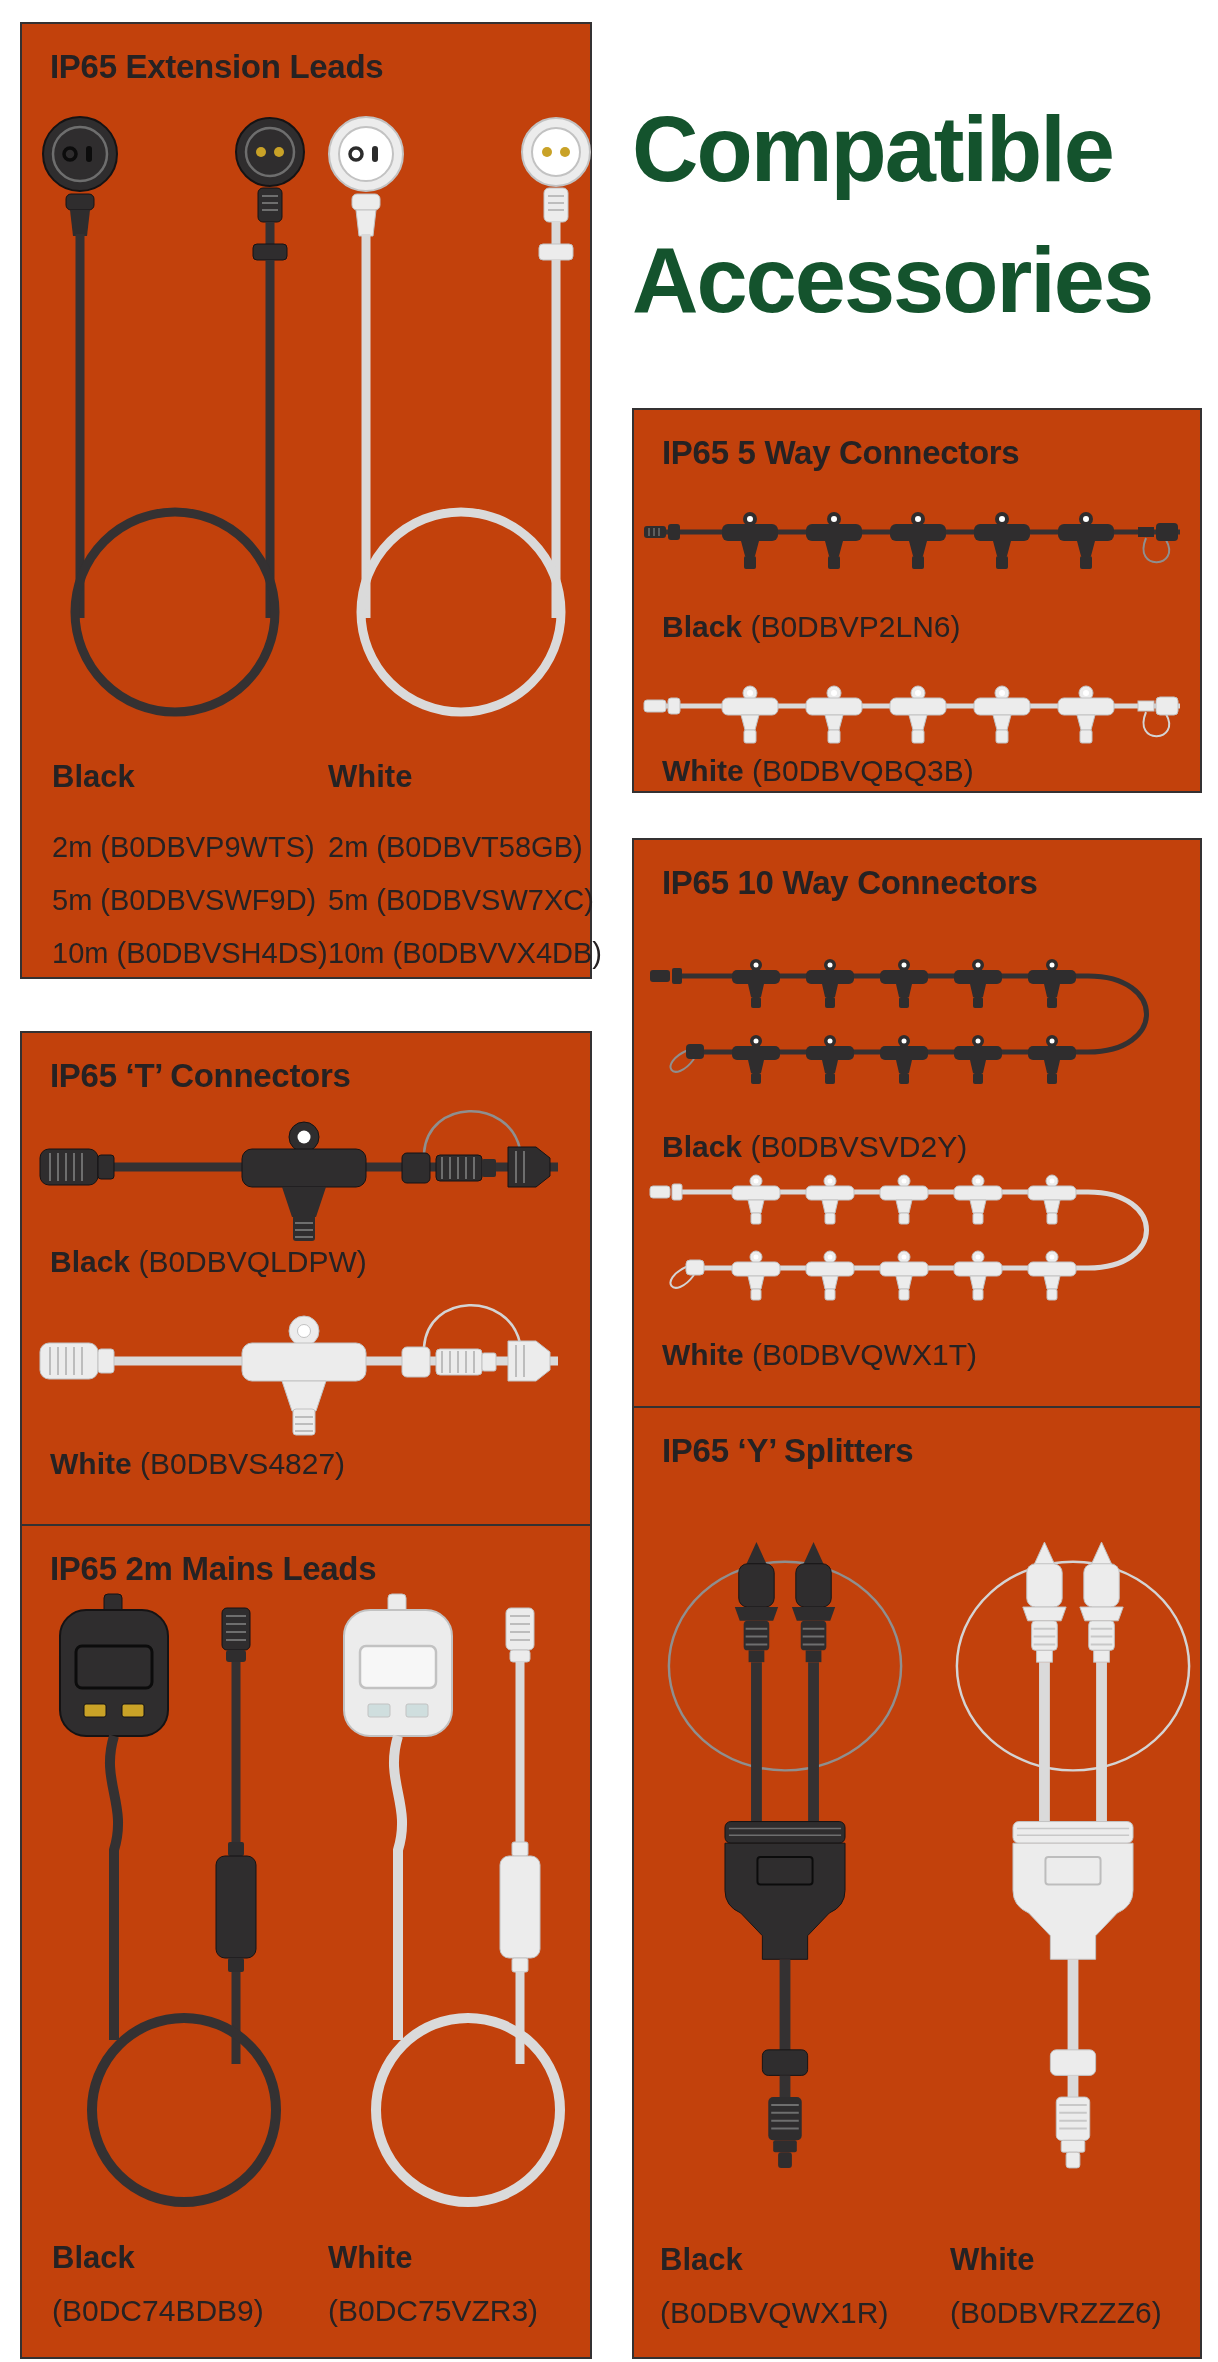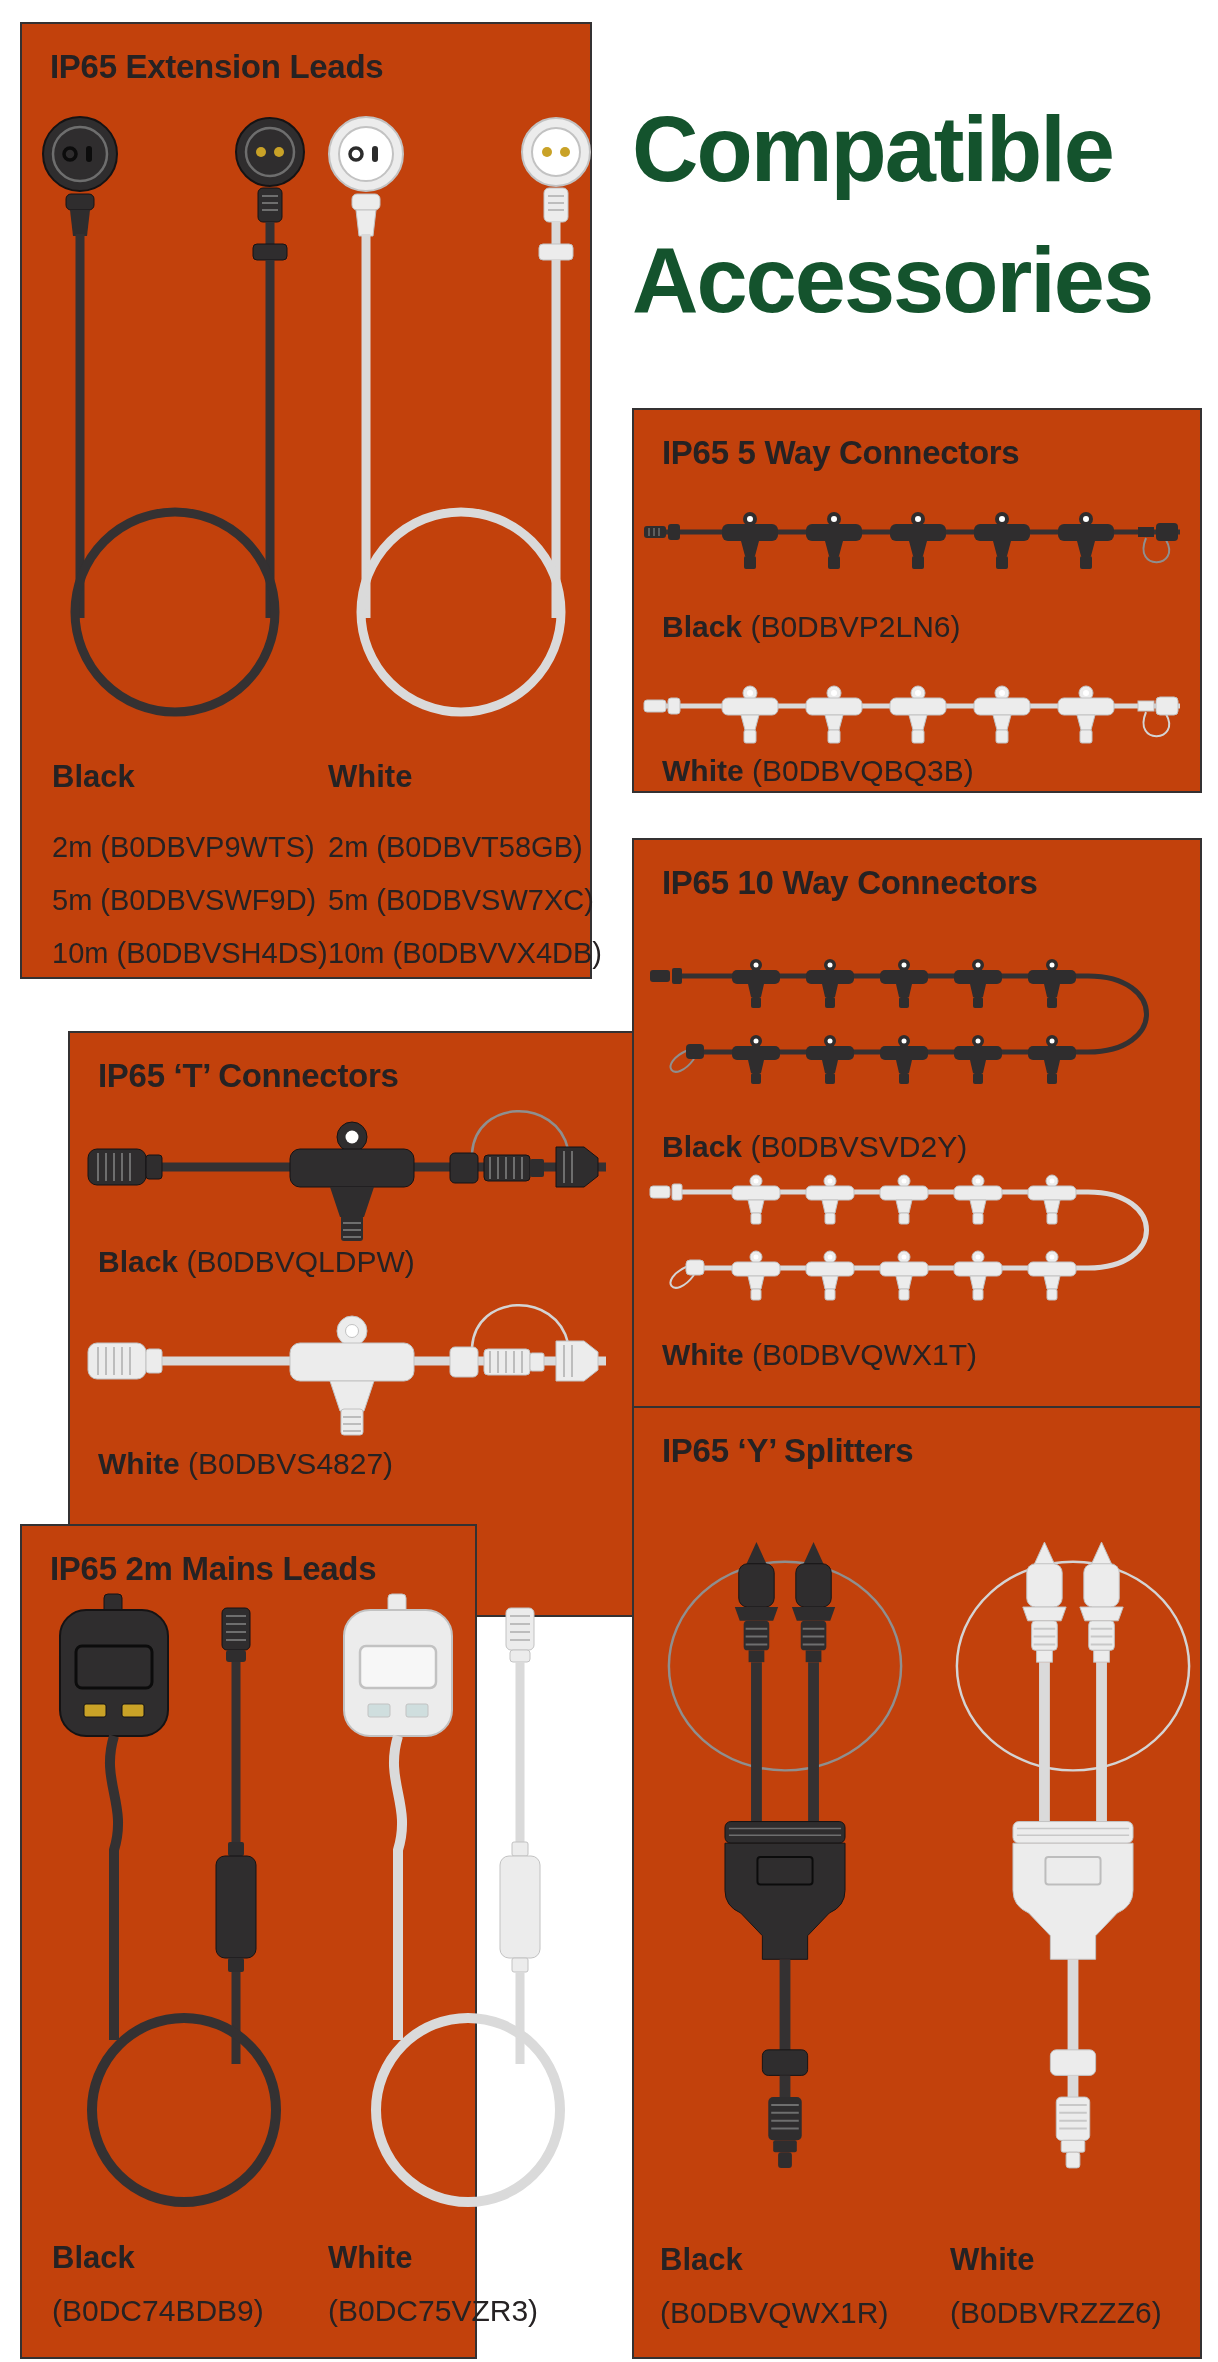--- a/index.html
+++ b/index.html
@@ -100,21 +100,21 @@
       <div class="item">10m (B0DBVSH4DS)</div>
     </div>
     <div class="col-list" style="left:306px;top:733px;">
       <div class="col-head">White</div>
       <div class="item">2m (B0DBVT58GB)</div>
       <div class="item">5m (B0DBVSW7XC)</div>
       <div class="item">10m (B0DBVVX4DB)</div>
     </div>
   </section>
 
-  <section class="box" style="left:20px;top:1031px;width:572px;height:586px;margin-left:48px;">
+  <section class="box" style="left:20px;top:1031px;width:572px;height:586px;">
     <h2 class="box-title">IP65 ‘T’ Connectors</h2>
 
     <svg class="graphic v-black" style="left:14px;top:62px;" width="540" height="150" viewBox="0 0 540 150">
       <path d="M484,54 C 472,2 392,4 388,58" stroke="var(--wire)" stroke-width="2.5" fill="none"></path>
       <path d="M12,72 H522" stroke="var(--cable)" stroke-width="9"></path>
       <rect x="4" y="54" width="58" height="36" rx="9" fill="var(--body)" stroke="var(--edge)"></rect>
       <path d="M14,58 v28 M22,58 v28 M30,58 v28 M38,58 v28 M46,58 v28" stroke="var(--lite)" stroke-width="2"></path>
       <rect x="62" y="60" width="16" height="24" rx="3" fill="var(--body)" stroke="var(--edge)"></rect>
       <circle cx="268" cy="42" r="15" fill="var(--body)" stroke="var(--edge)"></circle>
       <circle cx="268" cy="42" r="6.5" fill="#ffffff"></circle>
@@ -148,21 +148,21 @@
       <rect x="400" y="60" width="46" height="26" rx="4" fill="var(--body)" stroke="var(--edge)"></rect>
       <path d="M406,62 v22 M414,62 v22 M422,62 v22 M430,62 v22 M438,62 v22" stroke="#bdbdbd" stroke-width="2"></path>
       <rect x="446" y="64" width="14" height="18" rx="2" fill="var(--body)" stroke="var(--edge)"></rect>
       <path d="M472,52 h28 l14,11 v18 l-14,11 h-28 z" fill="var(--body)" stroke="var(--edge)"></path>
       <path d="M480,56 v32 M488,56 v32" stroke="#bdbdbd" stroke-width="2"></path>
     </svg>
 
     <div class="row" style="left:28px;top:414px;"><span class="lbl">White</span> <span class="code">(B0DBVS4827)</span></div>
   </section>
 
-  <section class="box" style="left:20px;top:1524px;width:457px;height:835px;">
+  <section class="box" style="left:20px;top:1524px;width:572px;height:835px;">
     <h2 class="box-title">IP65 2m Mains Leads</h2>
 
     <svg class="graphic v-black" style="left:12px;top:66px;" width="280" height="648" viewBox="0 0 280 648">
       <rect x="70" y="2" width="18" height="22" rx="4" fill="var(--body)" stroke="var(--edge)"></rect>
       <rect x="26" y="18" width="108" height="126" rx="26" fill="var(--body)" stroke="var(--edge)" stroke-width="2"></rect>
       <rect x="42" y="54" width="76" height="42" rx="6" fill="none" stroke="var(--hole)" stroke-width="3"></rect>
       <rect x="50" y="112" width="22" height="13" rx="2" fill="#c9a227" stroke="var(--edge)"></rect>
       <rect x="88" y="112" width="22" height="13" rx="2" fill="#c9a227" stroke="var(--edge)"></rect>
       <path d="M80,144 C 66,190 94,212 80,258 V448" stroke="var(--cable)" stroke-width="10" fill="none"></path>
       <rect x="188" y="16" width="28" height="42" rx="5" fill="var(--body)" stroke="var(--edge)"></rect>

